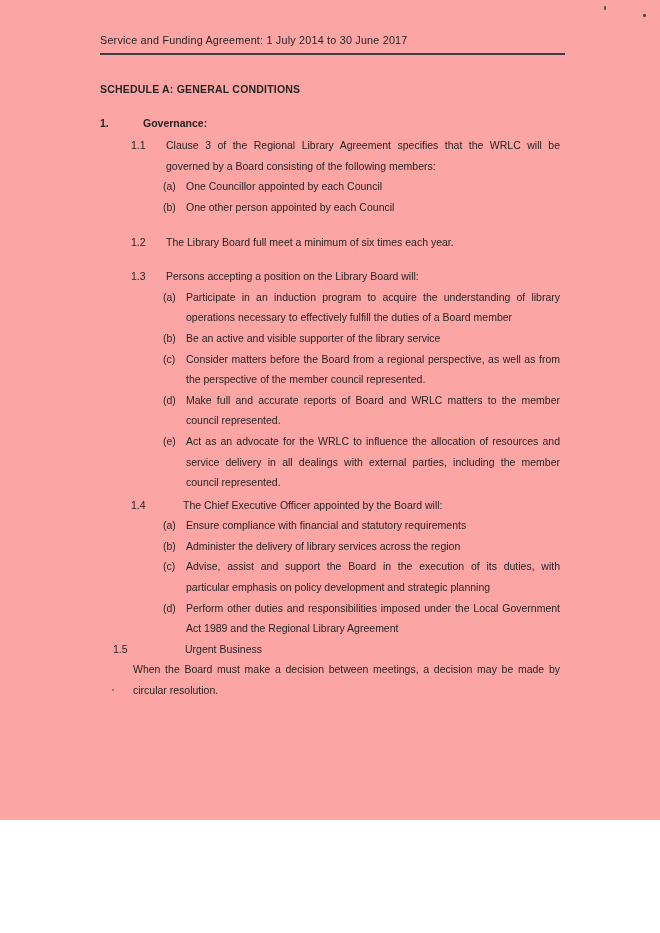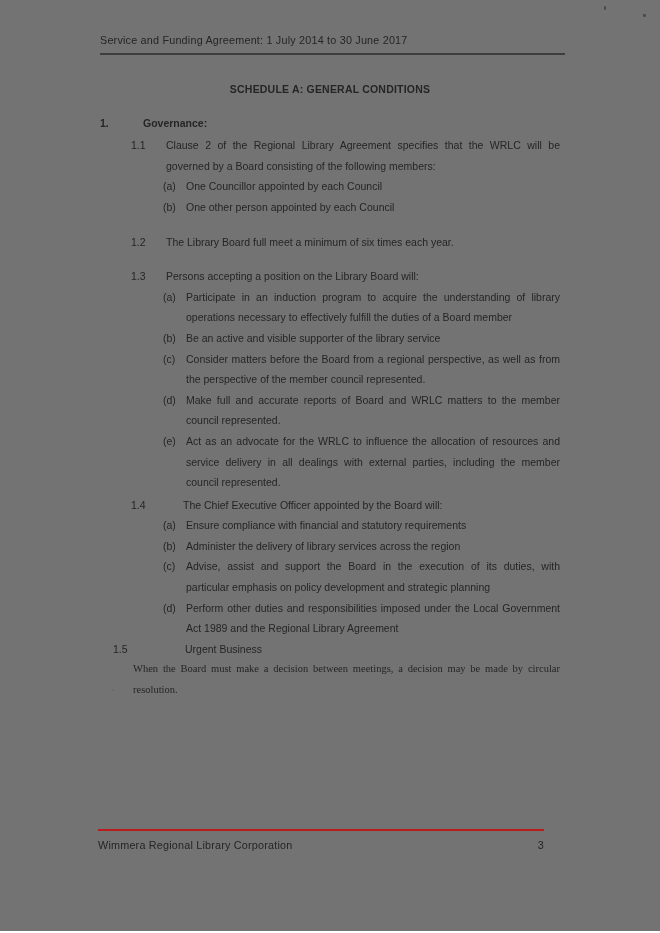--- a/index.html
+++ b/index.html
@@ -3,22 +3,22 @@
 <meta charset="utf-8">
 <style>
   html, body {
     margin: 0;
     padding: 0;
     background: #ffffff;
   }
   .page {
     position: relative;
     width: 660px;
-    height: 931px;
-    background: #737373;
+    height: 820px;
+    background: #fca5a5;
     font-family: "Liberation Sans", sans-serif;
     font-size: 10.5px;
     line-height: 20.6px;
     color: #252525;
     overflow: hidden;
   }
   .content {
     padding: 33px 100px 0 100px;
   }
 
@@ -29,21 +29,20 @@
     padding-bottom: 5px;
     border-bottom: 2px solid #3d3d3d;
     letter-spacing: 0.2px;
     margin-right: -5px;
   }
 
   .schedule-heading {
     margin-top: 24px;
     font-weight: bold;
     letter-spacing: 0.2px;
-    text-align: center;
   }
 
   .intro {
     margin-top: 3px;
     text-align: justify;
   }
 
   
   .section-head {
     margin-top: 13px;
@@ -91,21 +90,20 @@
   }
   .subitem-text {
     flex: 1;
     text-align: justify;
   }
 
   
   .item-para {
     margin-left: 33px;
     text-align: justify;
-    font-family: Liberation Serif, serif;
   }
 
   
   .footer {
     position: absolute;
     top: 829px;
     left: 98px;
     width: 446px;
     border-top: 2px solid #b91c1c;
     padding-top: 4px;
@@ -144,21 +142,21 @@
 
 
     <div class="section-head">
       <span class="section-num">1.</span>
       <span>Governance:</span>
     </div>
 
     <div class="item">
       <div class="item-row">
         <span class="item-num">1.1</span>
-        <div class="item-text">Clause 2 of the Regional Library Agreement specifies that the WRLC will be governed by a Board consisting of the following members:</div>
+        <div class="item-text">Clause 3 of the Regional Library Agreement specifies that the WRLC will be governed by a Board consisting of the following members:</div>
       </div>
       <div class="subitem">
         <span class="subitem-marker">(a)</span>
         <div class="subitem-text">One Councillor appointed by each Council</div>
       </div>
       <div class="subitem">
         <span class="subitem-marker">(b)</span>
         <div class="subitem-text">One other person appointed by each Council</div>
       </div>
     </div>

